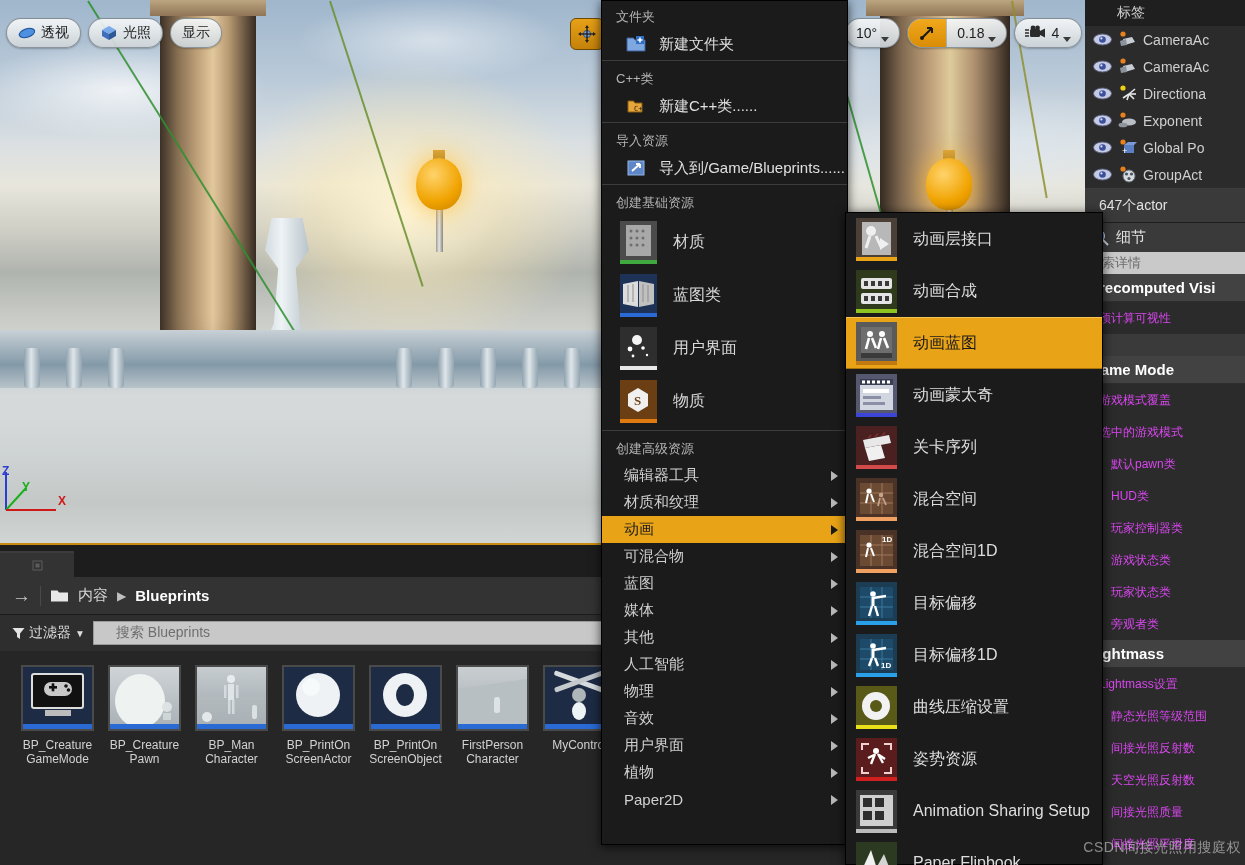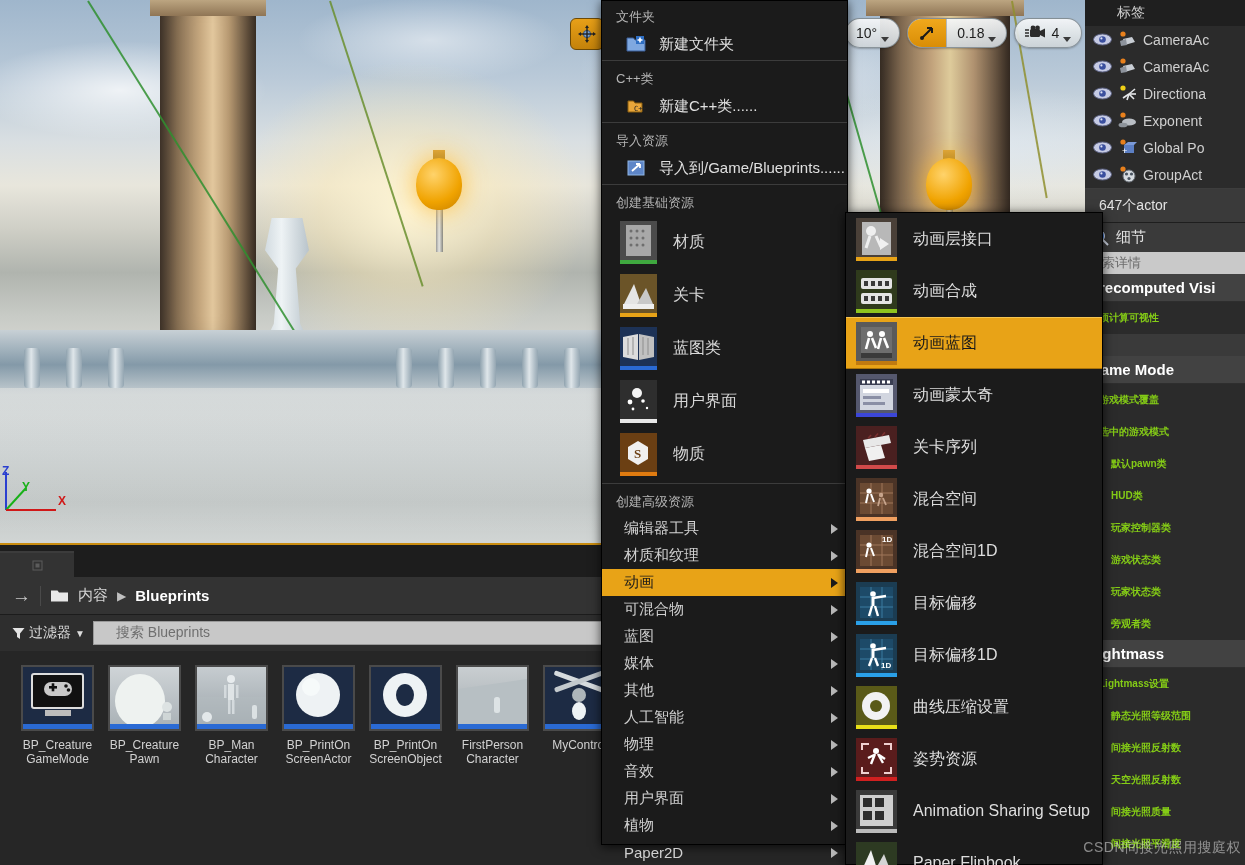--- a/index.html
+++ b/index.html
@@ -156,21 +156,21 @@
   .act-icon { width:19px;height:17px; position:relative; }
   .out-name { color:#cfcfcf; font-size:14px; white-space:nowrap; }
   .out-count { height:34px; display:flex; align-items:center; padding-left:14px;
                color:#e2e2e2; font-size:14px; border-top:1px solid #3d3d3d; background:#3a3a3a; }
   .det-header { height:30px; background:#3a3a3a; display:flex; align-items:center; gap:7px; padding-left:7px; border-top:1px solid #1e1e1e; }
   .det-title { color:#e0e0e0; font-size:15px; }
   .det-search { height:22px; background:#c9c9c9; color:#6d6d6d; font-size:13px; display:flex;
                 align-items:center; padding-left:4px; }
   .det-cat { height:28px; background:#424242; display:flex; align-items:center; gap:5px; padding-left:4px;
              color:#fff; font-weight:bold; font-size:15px; border-bottom:1px solid #2e2e2e; }
-  .det-row { height:32px; display:flex; align-items:center; color:#84cc16; font-size:10px;font-weight:bold; }
+  .det-row { height:32px; display:flex; align-items:center; color:#d946ef; font-size:12px; }
   .det-row.lv1 { padding-left:14px; }
   .det-row.lv2 { padding-left:26px; }
   .det-gap { height:22px; background:#3a3a3a; }
 
   
   #menu1 {
     position:absolute; left:601px; top:0; width:247px; height:845px;
     background:#1b1b1b; border:1px solid #000; box-shadow:0 2px 10px rgba(0,0,0,.7);
   }
   .m-sect { color:#b4b4b4; font-size:13px; padding:7px 0 4px 14px; }
@@ -253,20 +253,40 @@
       <svg width="70" height="60" viewBox="0 0 70 60">
         <line x1="2" y1="42" x2="2" y2="4" stroke="#2a3fd0" stroke-width="2"></line>
         <line x1="2" y1="42" x2="22" y2="20" stroke="#18b018" stroke-width="2"></line>
         <line x1="2" y1="42" x2="52" y2="42" stroke="#d01818" stroke-width="2"></line>
       </svg>
       <span class="axis-lbl" style="left:-2px; top:-4px; color:#2a3fd0;">Z</span>
       <span class="axis-lbl" style="left:18px; top:12px; color:#18b018;">Y</span>
       <span class="axis-lbl" style="left:54px; top:26px; color:#d01818;">X</span>
     </div>
 
+    <div class="vp-tb" style="left:6px;">
+      <div class="vp-btn">
+        <svg class="ic" viewBox="0 0 18 18">
+          <ellipse cx="9" cy="9" rx="8" ry="4.2" fill="#4f8fe0" transform="rotate(-18 9 9)"></ellipse>
+          <ellipse cx="9" cy="9" rx="8" ry="4.2" fill="none" stroke="#1c4f96" transform="rotate(-18 9 9)"></ellipse>
+        </svg>
+        <span>透视</span>
+      </div>
+      <div class="vp-btn">
+        <svg class="ic" viewBox="0 0 18 18">
+          <polygon points="9,2 16,6 9,10 2,6" fill="#7aaaea"></polygon>
+          <polygon points="2,6 9,10 9,16 2,12" fill="#3f6fba"></polygon>
+          <polygon points="16,6 9,10 9,16 16,12" fill="#2d5796"></polygon>
+        </svg>
+        <span>光照</span>
+      </div>
+      <div class="vp-btn">
+        <span>显示</span>
+      </div>
+    </div>
 
     <div class="move-gizmo-btn">
       <svg width="20" height="20" viewBox="0 0 20 20">
         <circle cx="10" cy="10" r="3.6" fill="#7fa8dc" stroke="#2f4f7a"></circle>
         <path d="M10 1 L12 4 L8 4 Z M10 19 L12 16 L8 16 Z M1 10 L4 8 L4 12 Z M19 10 L16 8 L16 12 Z" fill="#222"></path>
         <line x1="10" y1="3" x2="10" y2="17" stroke="#222" stroke-width="1.4"></line>
         <line x1="3" y1="10" x2="17" y2="10" stroke="#222" stroke-width="1.4"></line>
       </svg>
     </div>
 
@@ -674,31 +694,20 @@
               <circle cx="11" cy="24" r="1.5"></circle>
               <circle cx="17" cy="24" r="1.5"></circle>
               <circle cx="23" cy="24" r="1.5"></circle>
             </g>
           </svg>
         <span class="bar" style="background:#3fa83f"></span>
       </span>
       <span class="lbl">材质</span>
     </div>
     <div class="m-big">
-      <span class="m-thumb" style="background:#6b5428">
-        <svg width="37" height="43" viewBox="0 0 37 43">
-            <polygon points="4,30 14,10 21,30" fill="#e4e4e4"></polygon>
-            <polygon points="17,30 26,14 33,30" fill="#c8c8c8"></polygon>
-            <rect x="3" y="30" width="31" height="5" fill="#eee"></rect>
-          </svg>
-        <span class="bar" style="background:#e8a317"></span>
-      </span>
-      <span class="lbl">关卡</span>
-    </div>
-    <div class="m-big">
       <span class="m-thumb" style="background:#1d3256">
         <svg width="37" height="43" viewBox="0 0 37 43">
             <polygon points="3,10 18,7 18,33 3,30" fill="#dcdcdc"></polygon>
             <polygon points="34,10 19,7 19,33 34,30" fill="#c0c0c0"></polygon>
             <g stroke="#8e8e8e">
               <line x1="8" y1="11" x2="8" y2="28"></line>
               <line x1="13" y1="10" x2="13" y2="28"></line>
               <line x1="23" y1="10" x2="23" y2="28"></line>
               <line x1="28" y1="11" x2="28" y2="28"></line>
             </g>

